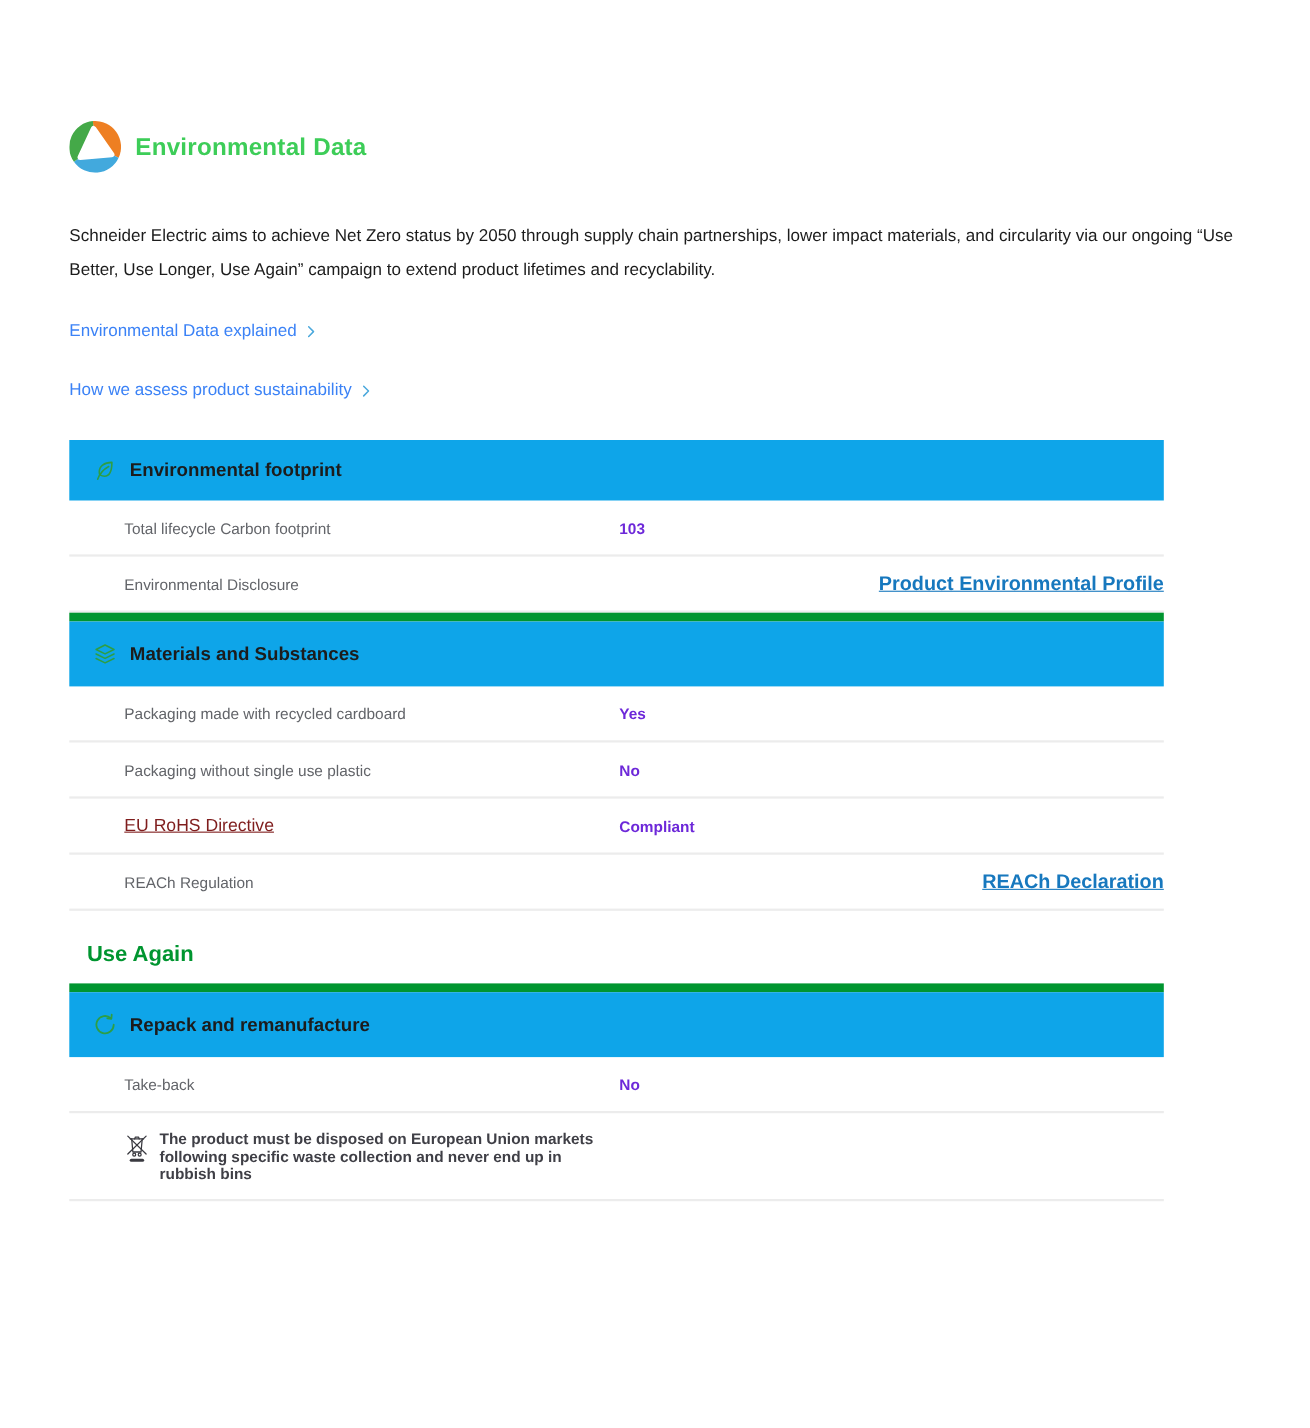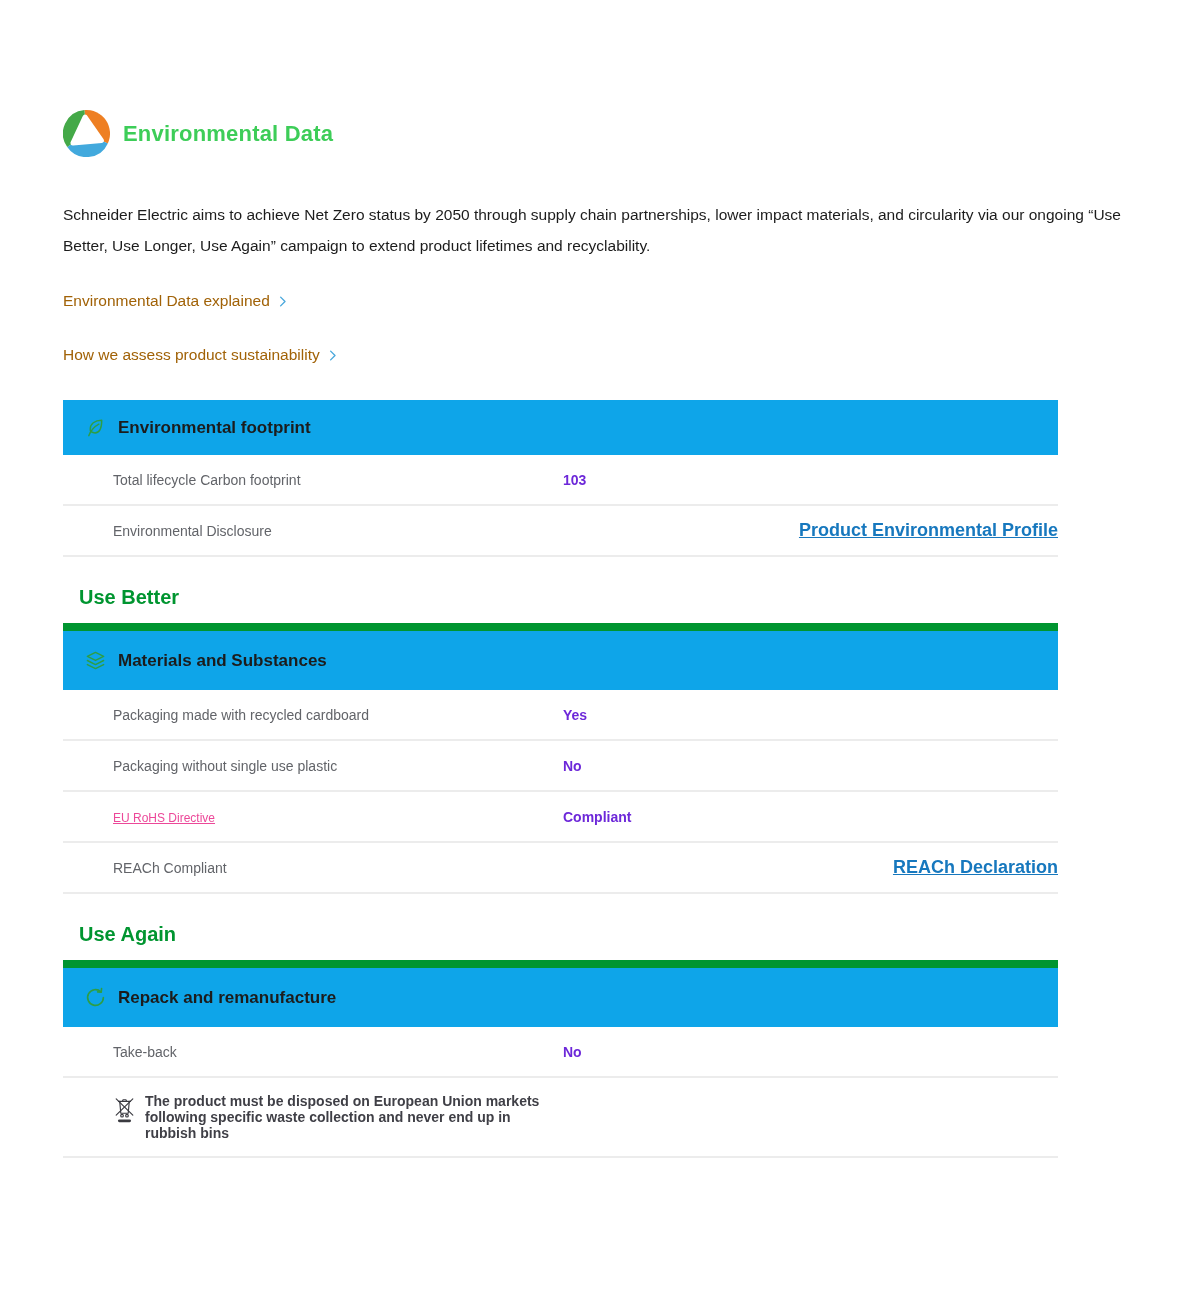--- a/index.html
+++ b/index.html
@@ -19,21 +19,21 @@
 
   
   .intro {
     margin-top: 42px; width: 1066px;
     font-size: 15.5px; line-height: 31px; color: #1c1c1c;
   }
 
   
   .nav-link {
     display: inline-flex; align-items: center; gap: 5px;
-    font-size: 15.5px; color: #a16207; text-decoration: none; cursor: pointer;
+    font-size: 15.5px; color: #3b82f6; text-decoration: none; cursor: pointer;
   }
   .nav-link-row1 { margin-top: 31px; }
   .nav-link-row2 { margin-top: 36px; }
   .nav-link-row { display: block; }
   .chev { width: 15px; height: 15px; margin-top: 1px; }
 
   
   .section { width: 995px; }
   .section-first { margin-top: 36px; }
   .group-heading {
@@ -55,21 +55,21 @@
     padding-left: 50px; border-bottom: 2px solid #ececec;
   }
   .row-tall { min-height: 80px; padding: 12px 0 12px 50px; }
   .cell-label { font-size: 14px; color: #626469; }
   .cell-value { font-size: 14px; font-weight: bold; color: #6d28d9; }
   .cell-link {
     font-size: 18px; font-weight: bold; color: #1778be;
     text-decoration: underline; cursor: pointer; text-align: right;
   }
   .label-link {
-    font-size: 12px; font-weight: normal; color: #ec4899;
+    font-size: 16px; font-weight: normal; color: #7f1d1d;
     text-decoration: underline; cursor: pointer;
   }
   .weee-cell { display: flex; align-items: flex-start; gap: 9px; }
   .weee-icon { width: 23px; height: 28px; flex: 0 0 auto; margin-top: 3px; }
   .weee-note {
     font-size: 14px; font-weight: bold; color: #3f3f46;
     line-height: 16px; width: 405px;
   }
 </style>
 </head>
@@ -117,21 +117,20 @@
     <div class="row">
       <span class="cell-label">Total lifecycle Carbon footprint</span>
       <span class="cell-value">103</span>
     </div>
     <div class="row">
       <span class="cell-label">Environmental Disclosure</span>
       <a class="cell-link">Product Environmental Profile</a>
     </div>
   </div>
 
-  <h2 class="group-heading">Use Better</h2>
 
   <div class="section">
     <div class="green-bar"></div>
     <div class="section-header tall">
       <svg class="section-icon" viewBox="0 0 24 24" fill="none" stroke="#2e9e44" stroke-width="1.5" stroke-linecap="round" stroke-linejoin="round">
         <path d="M12 3.5l8.5 4.2L12 11.9 3.5 7.7 12 3.5z"></path>
         <path d="M3.5 12l8.5 4.2 8.5-4.2"></path>
         <path d="M3.5 16.3l8.5 4.2 8.5-4.2"></path>
       </svg>
       <span class="section-title">Materials and Substances</span>
@@ -142,21 +141,21 @@
     </div>
     <div class="row">
       <span class="cell-label">Packaging without single use plastic</span>
       <span class="cell-value">No</span>
     </div>
     <div class="row">
       <span><a class="label-link">EU RoHS Directive</a></span>
       <span class="cell-value">Compliant</span>
     </div>
     <div class="row">
-      <span class="cell-label">REACh Compliant</span>
+      <span class="cell-label">REACh Regulation</span>
       <a class="cell-link">REACh Declaration</a>
     </div>
   </div>
 
   <h2 class="group-heading">Use Again</h2>
 
   <div class="section">
     <div class="green-bar"></div>
     <div class="section-header tall">
       <svg class="section-icon" viewBox="0 0 24 24" fill="none" stroke="#2e9e44" stroke-width="1.7" stroke-linecap="round" stroke-linejoin="round">

